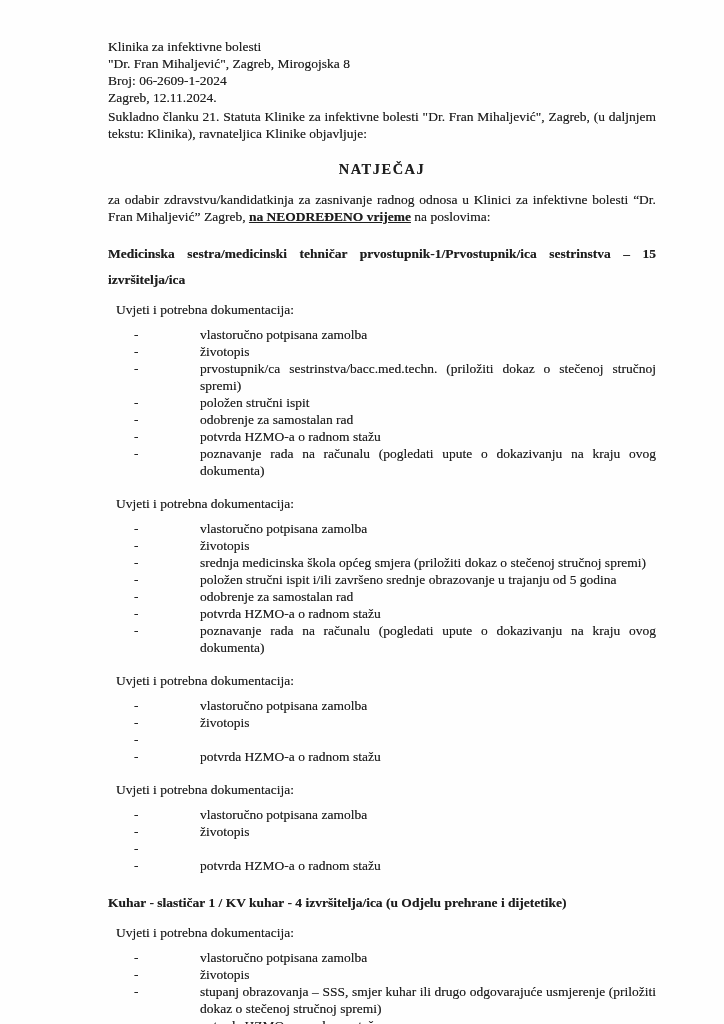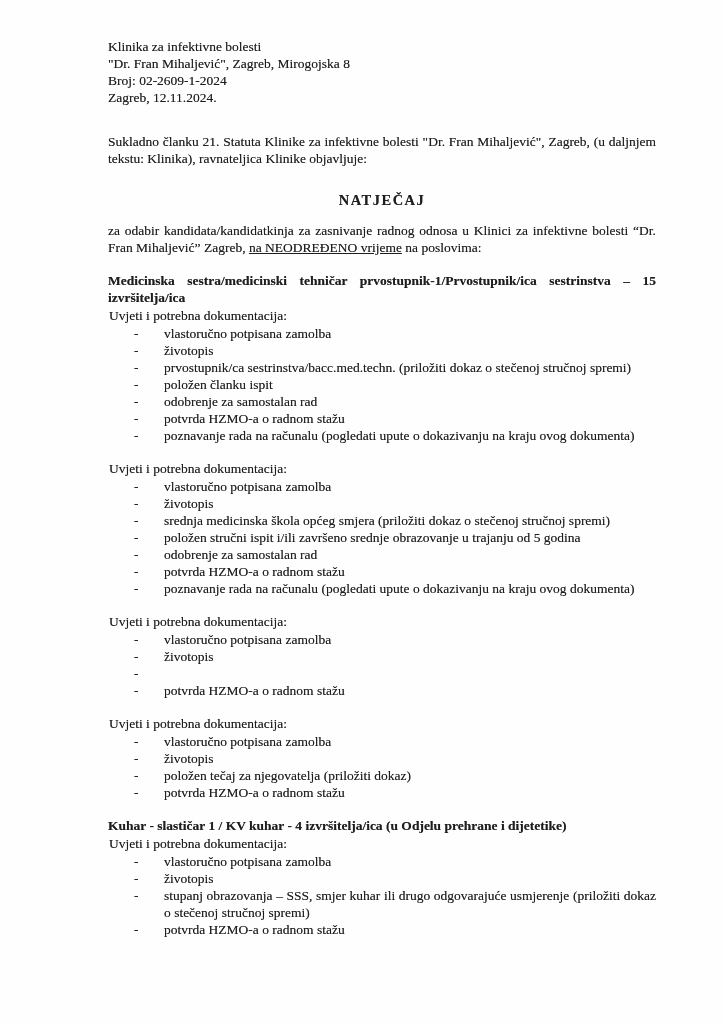--- a/index.html
+++ b/index.html
@@ -16,76 +16,77 @@
     position: absolute;
     left: 108px;
     top: 38px;
     width: 548px;
     font-size: 13.5px;
     line-height: 17px;
     text-shadow: 0 0 0.35px rgba(30,30,30,0.55);
   }
   .doc-header div { white-space: nowrap; }
   .intro {
-    margin: 27px 0 0 0;
+    margin: 2px 0 0 0;
     text-align: justify;
   }
   .doc-title {
-    margin: 25px 0 0 0;
+    margin: 19px 0 0 0;
     text-align: center;
     font-weight: bold;
     font-size: 14.5px;
     letter-spacing: 1.5px;
   }
   .purpose {
     margin: 13px 0 0 0;
     text-align: justify;
   }
   .purpose .emph {
-    font-weight: normal;
+    font-weight: bold;
     text-decoration: underline;
   }
   section.position { margin-top: 16px; }
   .position-title {
     margin: 0;
     font-size: 13.5px;
     font-weight: bold;
-    line-height: 17px;
-    text-align: justify;
-  }
-  .req-label { margin: 1px; }
+    line-height: 26px;
+    text-align: justify;
+  }
+  .req-label { margin: 8px; }
   ul.reqs { list-style: none; margin: 0; padding: 0; }
   ul.reqs li { display: flex; }
   .dash {
     flex: 0 0 30px;
     padding-left: 26px;
   }
   .req-text {
     flex: 1;
     text-align: justify;
+    margin-left: 36px;
   }
 </style>
 </head>
 <body>
 
 <div class="page">
   <div class="content">
 
     <div class="doc-header">
       <div>Klinika za infektivne bolesti</div>
       <div>"Dr. Fran Mihaljević", Zagreb, Mirogojska 8</div>
-      <div>Broj: 02-2609-1-2024</div>
+      <div>Broj: 06-2609-1-2024</div>
       <div>Zagreb, 12.11.2024.</div>
     </div>
 
     <p class="intro">Sukladno članku 21. Statuta Klinike za infektivne bolesti "Dr. Fran Mihaljević", Zagreb, (u daljnjem tekstu: Klinika), ravnateljica Klinike objavljuje:</p>
 
     <h1 class="doc-title">NATJEČAJ</h1>
 
-    <p class="purpose"><span>za odabir kandidata/kandidatkinja za zasnivanje radnog odnosa u Klinici za infektivne bolesti “Dr. Fran Mihaljević” Zagreb, </span><span class="emph">na NEODREĐENO vrijeme</span><span> na poslovima:</span></p>
+    <p class="purpose"><span>za odabir zdravstvu/kandidatkinja za zasnivanje radnog odnosa u Klinici za infektivne bolesti “Dr. Fran Mihaljević” Zagreb, </span><span class="emph">na NEODREĐENO vrijeme</span><span> na poslovima:</span></p>
 
     <div>
   <section class="position">
     <h2 class="position-title">Medicinska sestra/medicinski tehničar prvostupnik-1/Prvostupnik/ica sestrinstva – 15 izvršitelja/ica</h2>
     <p class="req-label">Uvjeti i potrebna dokumentacija:</p>
     <ul class="reqs">
   <li>
     <span class="dash">-</span>
     <span class="req-text">vlastoručno potpisana zamolba</span>
   </li>
@@ -95,21 +96,21 @@
     <span class="req-text">životopis</span>
   </li>
 
   <li>
     <span class="dash">-</span>
     <span class="req-text">prvostupnik/ca sestrinstva/bacc.med.techn. (priložiti dokaz o stečenoj stručnoj spremi)</span>
   </li>
 
   <li>
     <span class="dash">-</span>
-    <span class="req-text">položen članku ispit</span>
+    <span class="req-text">položen stručni ispit</span>
   </li>
 
   <li>
     <span class="dash">-</span>
     <span class="req-text">odobrenje za samostalan rad</span>
   </li>
 
   <li>
     <span class="dash">-</span>
     <span class="req-text">potvrda HZMO-a o radnom stažu</span>
@@ -194,21 +195,20 @@
     <span class="req-text">vlastoručno potpisana zamolba</span>
   </li>
 
   <li>
     <span class="dash">-</span>
     <span class="req-text">životopis</span>
   </li>
 
   <li>
     <span class="dash">-</span>
-    <span class="req-text">položen tečaj za njegovatelja (priložiti dokaz)</span>
   </li>
 
   <li>
     <span class="dash">-</span>
     <span class="req-text">potvrda HZMO-a o radnom stažu</span>
   </li>
 </ul>
   </section>
 
   <section class="position">

